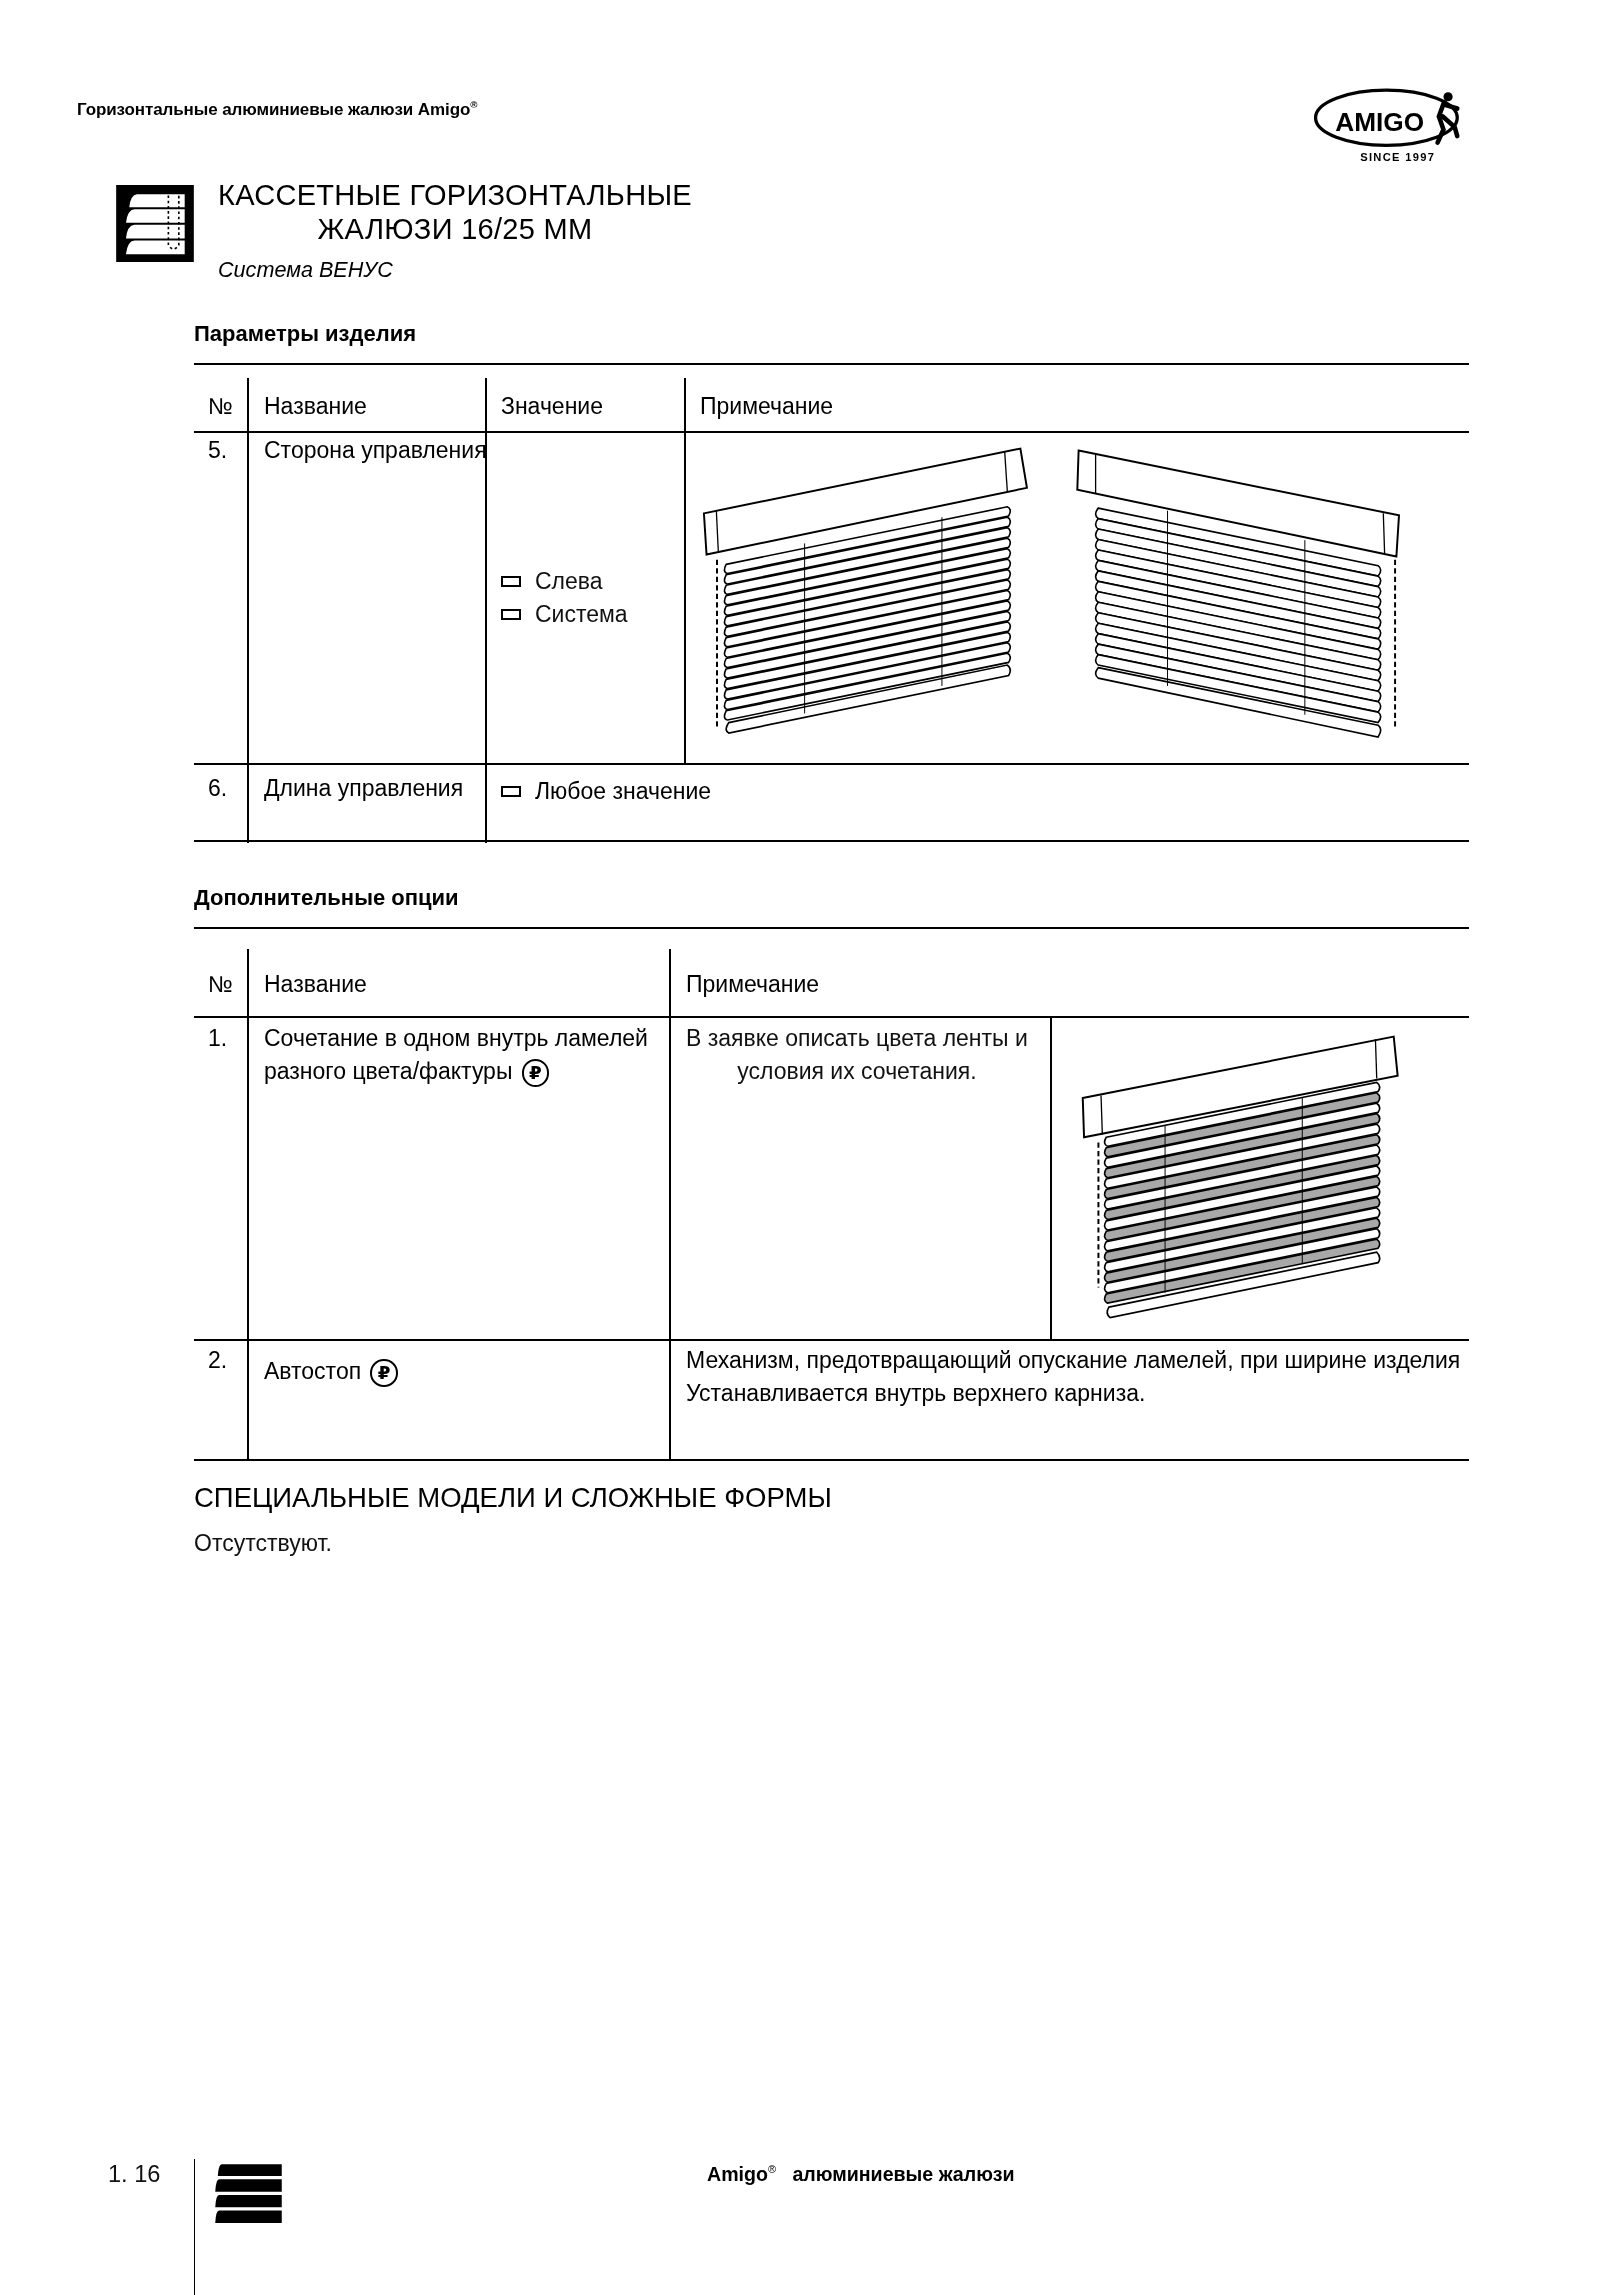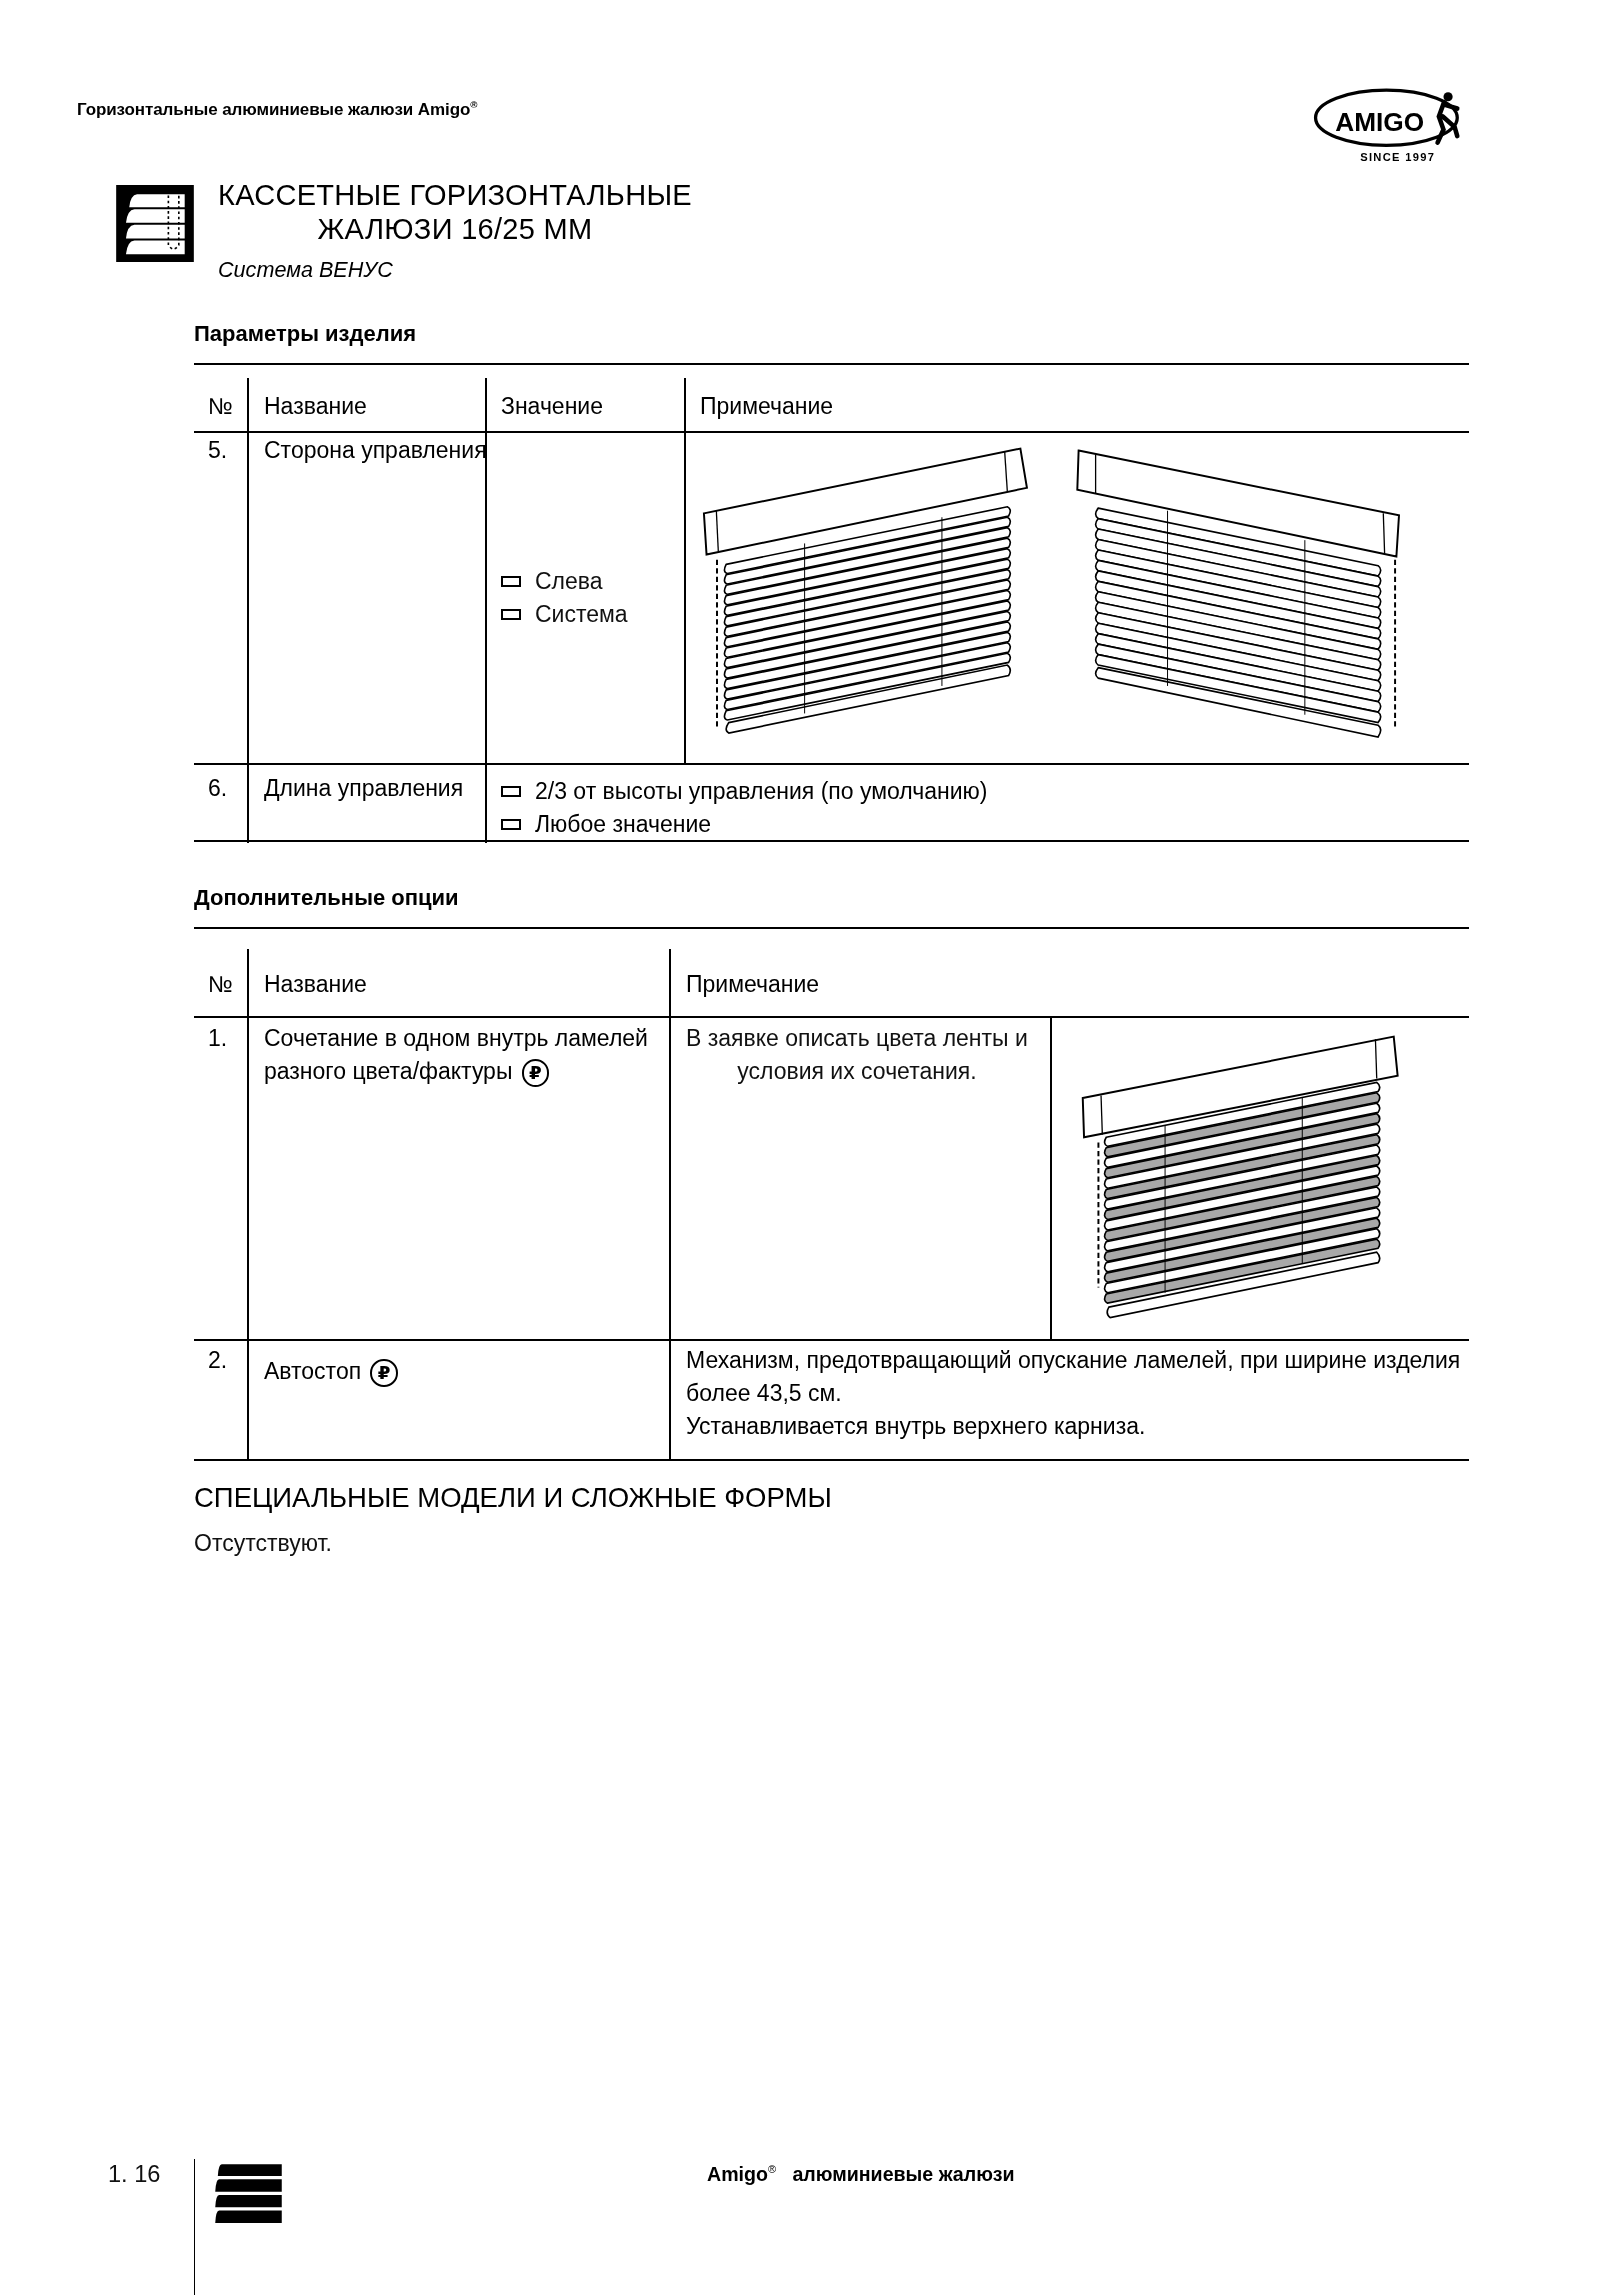--- a/index.html
+++ b/index.html
@@ -157,24 +157,20 @@
   </svg>
 </div>
 
 <div class="abs rule" style="left:194px; top:763px; width:1275px;"></div>
 
 <div class="abs cell-text" style="left:208px; top:772px;">6.</div>
 <div class="abs cell-text" style="left:264px; top:772px;">Длина управления</div>
 <div class="abs" style="left:501px; top:775px;">
   <div class="checkline">
       <span class="cbox"></span>
-      <span>2/3 от высоты управления (по умолчанию)</span>
-    </div>
-  <div class="checkline">
-      <span class="cbox"></span>
       <span>Любое значение</span>
     </div>
 </div>
 <div class="abs rule" style="left:194px; top:840px; width:1275px;"></div>
 
 <div class="abs section-h" style="left:194px; top:885px;">Дополнительные опции</div>
 <div class="abs rule" style="left:194px; top:927px; width:1275px;"></div>
 
 <div class="abs vline" style="left:247px; top:949px; height:512px;"></div>
 <div class="abs vline" style="left:669px; top:949px; height:512px;"></div>
@@ -230,21 +226,20 @@
 </div>
 
 <div class="abs rule" style="left:194px; top:1339px; width:1275px;"></div>
 
 <div class="abs cell-text" style="left:208px; top:1344px;">2.</div>
 <div class="abs cell-text" style="left:264px; top:1355px;">
   <span>Автостоп</span><span class="rub">₽</span>
 </div>
 <div class="abs cell-text" style="left:686px; top:1344px;">
   <div>Механизм, предотвращающий опускание ламелей, при ширине изделия</div>
-  <div>более 43,5 см.</div>
   <div>Устанавливается внутрь верхнего карниза.</div>
 </div>
 <div class="abs rule" style="left:194px; top:1459px; width:1275px;"></div>
 
 <div class="abs special-h">СПЕЦИАЛЬНЫЕ МОДЕЛИ И СЛОЖНЫЕ ФОРМЫ</div>
 <div class="abs special-t light">Отсутствуют.</div>
 
 <div class="abs footer-num light">1. 16</div>
 <div class="abs footer-vline"></div>
 <div class="abs footer-icon">

